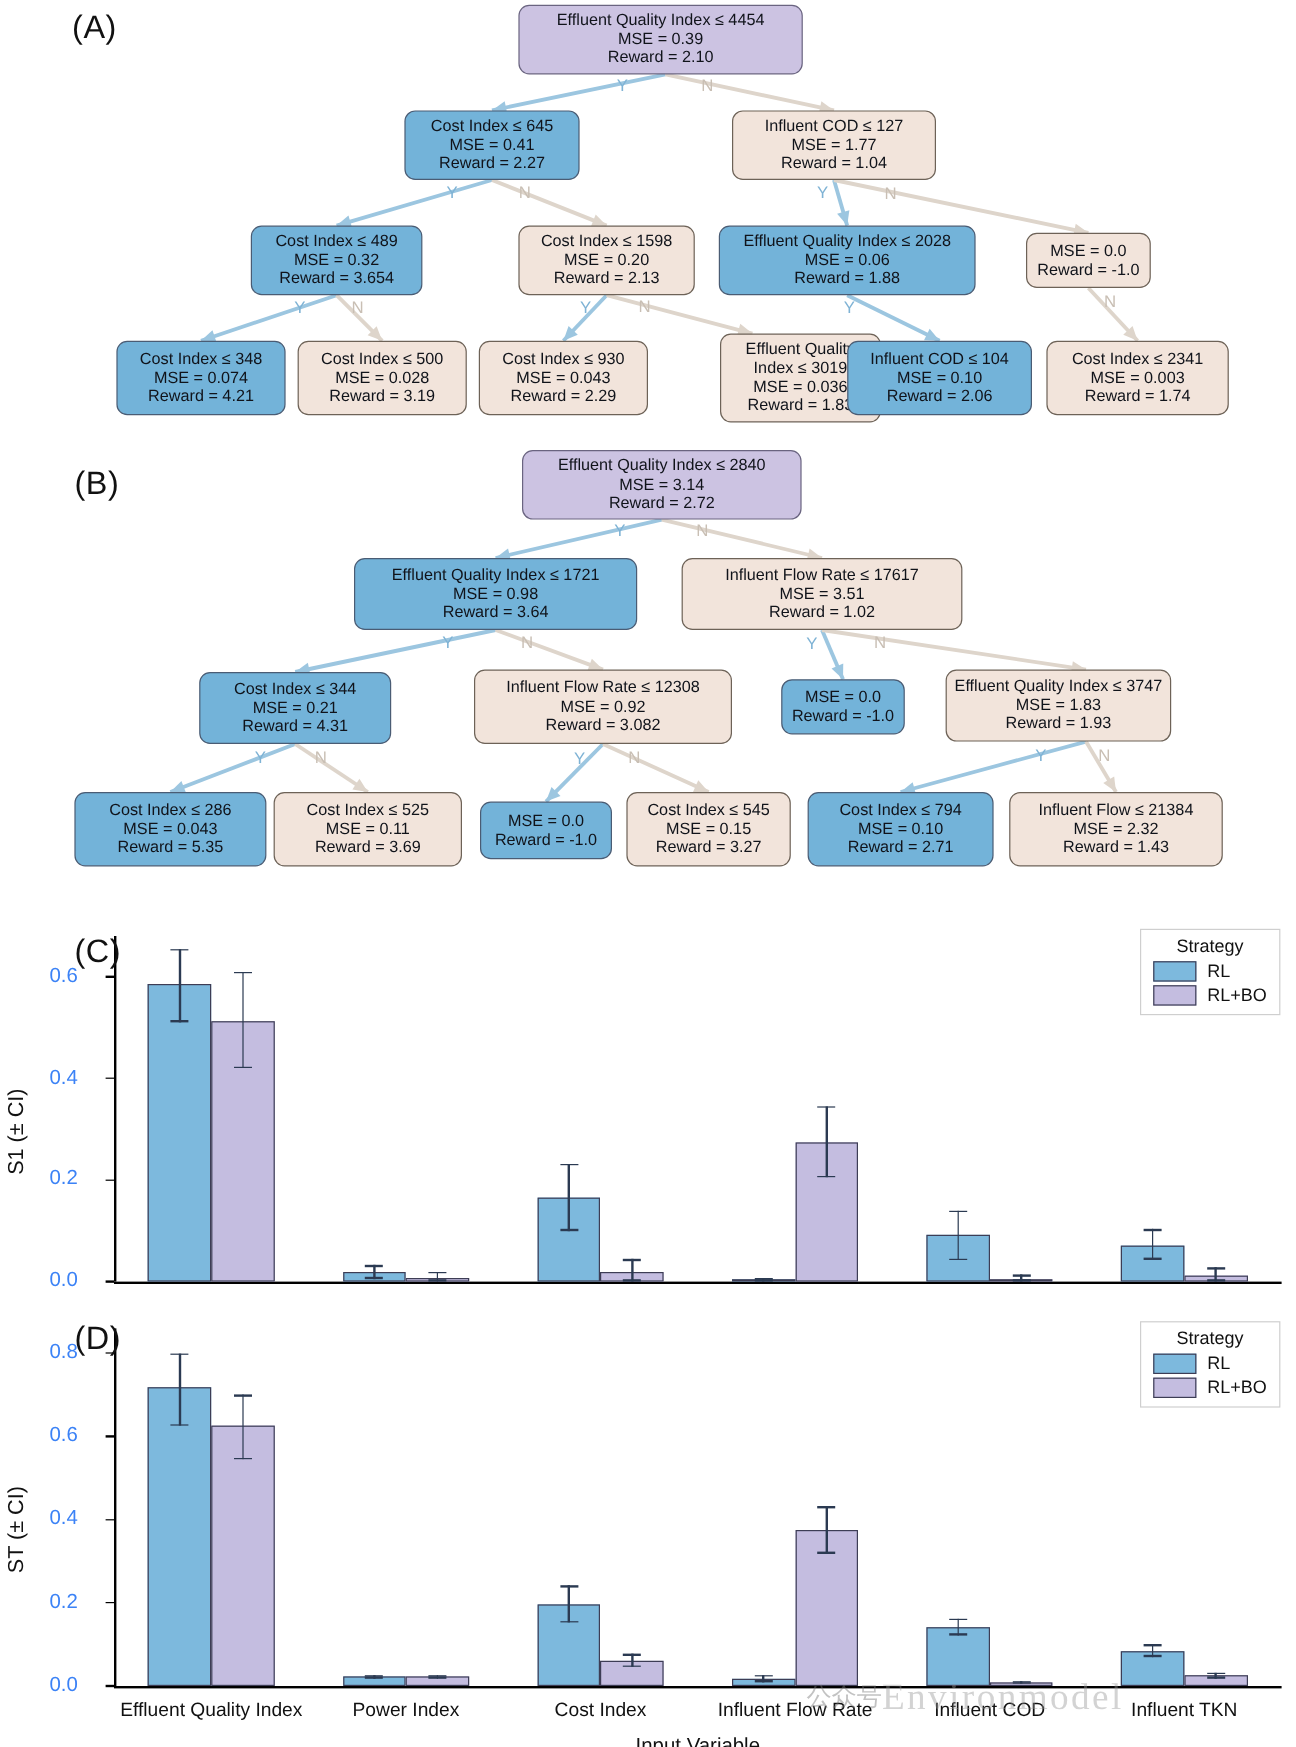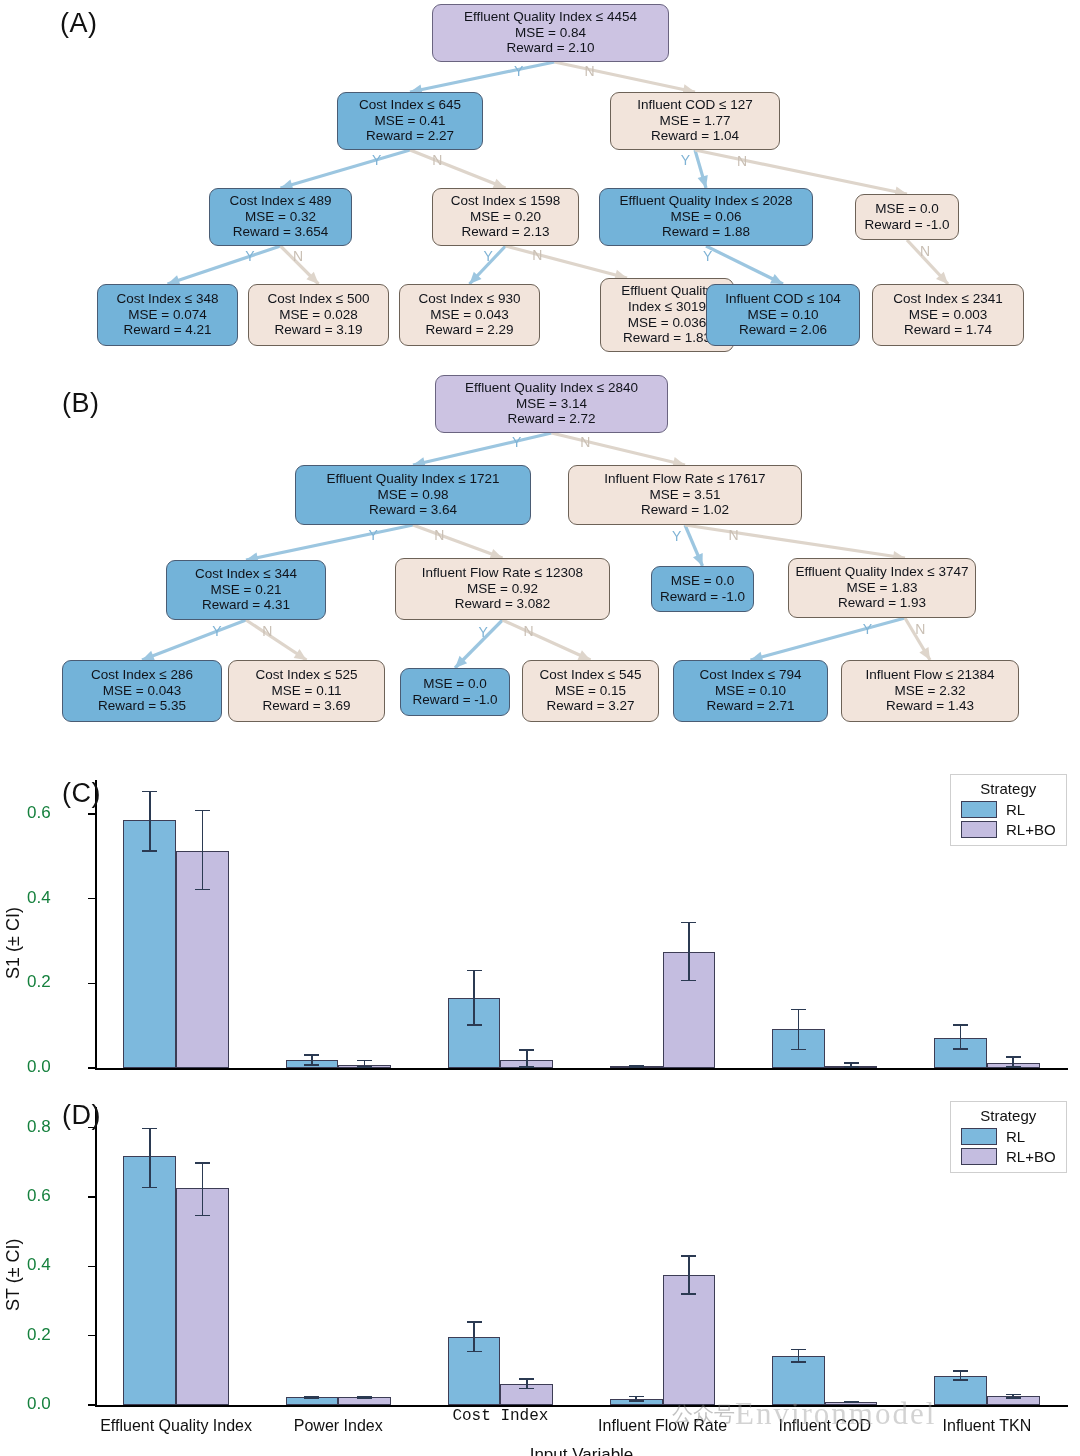--- a/index.html
+++ b/index.html
@@ -29,21 +29,21 @@
   .n-purple{background:#ccc3e2;border-color:#6a6480;}
   .edge-label{
     position:absolute;font-size:14px;z-index:3;font-family:"Liberation Sans",sans-serif;
   }
   .lbl-y{color:#7fb3d5;}
   .lbl-n{color:#c9bfb4;}
 
   
   .chart{position:absolute;}
   .axis-line{position:absolute;background:#000;}
-  .ytick{position:absolute;font-size:17px;color:#15803d;text-align:left;width:52px;}
+  .ytick{position:absolute;font-size:17px;color:#3b82f6;text-align:center;width:52px;}
   .ytick-mark{position:absolute;background:#000;height:1.4px;width:7px;}
   .xtick{position:absolute;font-size:16px;color:#111;text-align:center;}
   .axis-title{position:absolute;font-size:17px;color:#111;text-align:center;}
   .ylab{
     position:absolute;font-size:18px;color:#111;
     transform:rotate(-90deg);transform-origin:left top;white-space:nowrap;
   }
   .bar{position:absolute;box-sizing:border-box;border:1.3px solid #3d3d55;}
   .bar-rl{background:#7db9dd;}
   .bar-rlbo{background:#c4bde0;}
@@ -103,21 +103,21 @@
     <div class="edge-label lbl-y" style="left: 680.87px; top: 152.46px;">Y</div>
     <div class="edge-label lbl-n" style="left: 737.04px; top: 153.48px;">N</div>
     <div class="edge-label lbl-y" style="left: 245.29px; top: 248.46px;">Y</div>
     <div class="edge-label lbl-n" style="left: 292.96px; top: 248.46px;">N</div>
     <div class="edge-label lbl-y" style="left: 483.38px; top: 248.46px;">Y</div>
     <div class="edge-label lbl-n" style="left: 532.155px; top: 247.44px;">N</div>
     <div class="edge-label lbl-y" style="left: 703.09px; top: 248.46px;">Y</div>
     <div class="edge-label lbl-n" style="left: 919.97px; top: 243.48px;">N</div>
     <div class="node n-purple" style="left: 432px; top: 4px; width: 237px; height: 58px;">
       <div>Effluent Quality Index ≤ 4454</div>
-      <div>MSE = 0.84</div>
+      <div>MSE = 0.39</div>
       <div>Reward = 2.10</div>
     </div>
     <div class="node n-blue" style="left: 337px; top: 92px; width: 146px; height: 58px;">
       <div>Cost Index ≤ 645</div>
       <div>MSE = 0.41</div>
       <div>Reward = 2.27</div>
     </div>
     <div class="node n-beige" style="left: 610px; top: 92px; width: 170px; height: 58px;">
       <div>Influent COD ≤ 127</div>
       <div>MSE = 1.77</div>
@@ -424,21 +424,21 @@
       <div class="stem" style="top:0;height:100%"></div>
       <div class="cap" style="top:0"></div>
       <div class="cap" style="bottom:0"></div>
     </div>
     <div class="bar bar-rlbo" style="left: 500.417px; top: 289.209px; width: 52.7042px; height: 20.7907px;"></div>
     <div class="err" style="left: 500.417px; top: 282.972px; width: 52.7042px; height: 11.4349px;">
       <div class="stem" style="top:0;height:100%"></div>
       <div class="cap" style="top:0"></div>
       <div class="cap" style="bottom:0"></div>
     </div>
-    <div class="xtick" style="left: 395.417px; top: 312px; width: 210px; font-family: Liberation Mono, monospace;">Cost Index</div>
+    <div class="xtick" style="left: 395.417px; top: 322px; width: 210px;">Cost Index</div>
     <div class="bar bar-rl" style="left: 609.879px; top: 303.763px; width: 52.7042px; height: 6.23721px;"></div>
     <div class="err" style="left: 609.879px; top: 300.644px; width: 52.7042px; height: 5.8907px;">
       <div class="stem" style="top:0;height:100%"></div>
       <div class="cap" style="top:0"></div>
       <div class="cap" style="bottom:0"></div>
     </div>
     <div class="bar bar-rlbo" style="left: 662.583px; top: 180.058px; width: 52.7042px; height: 129.942px;"></div>
     <div class="err" style="left: 662.583px; top: 160.307px; width: 52.7042px; height: 39.5023px;">
       <div class="stem" style="top:0;height:100%"></div>
       <div class="cap" style="top:0"></div>

